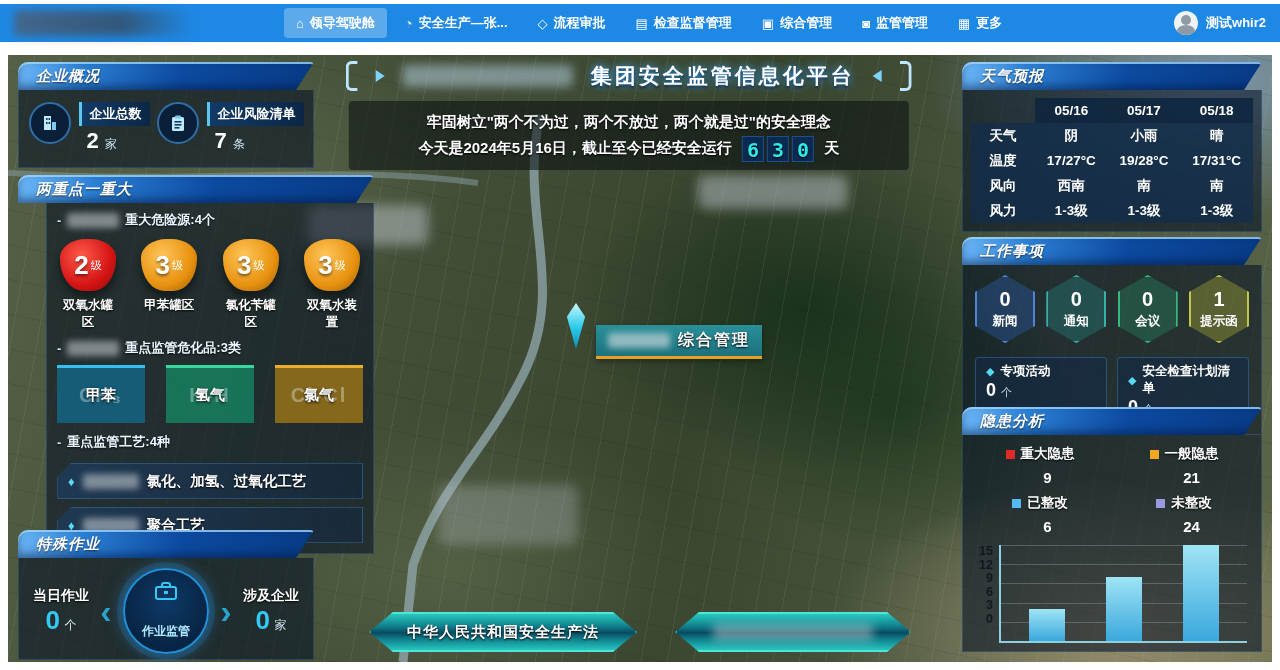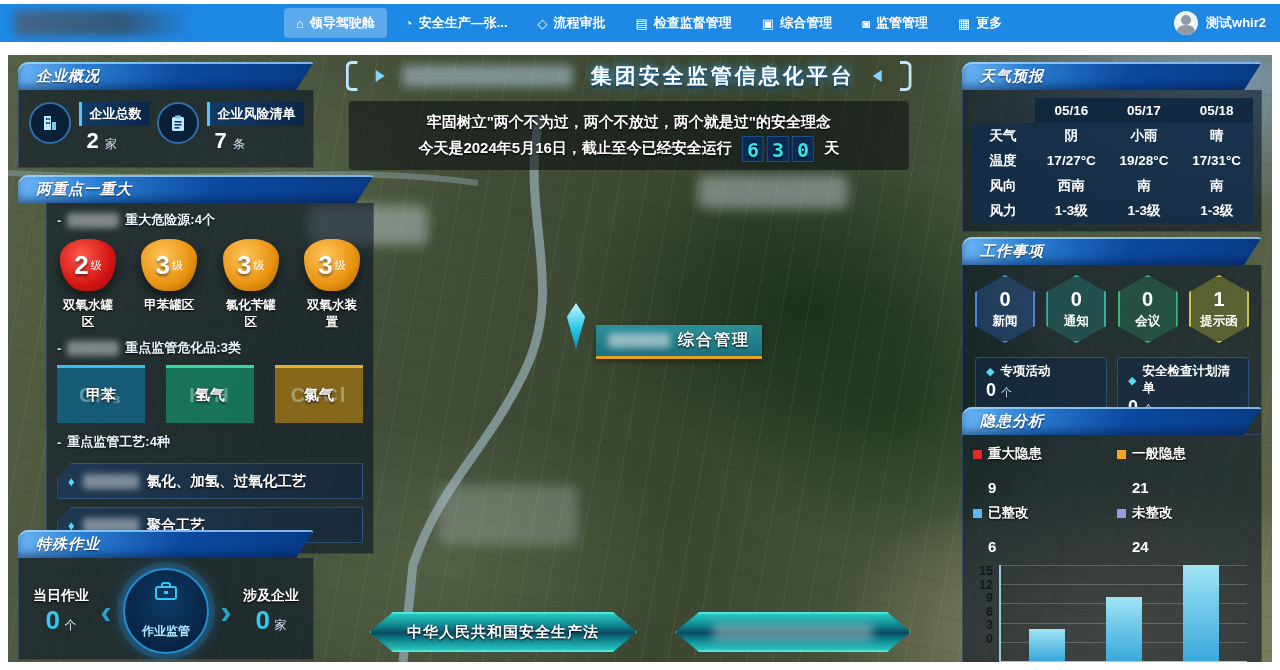--- a/index.html
+++ b/index.html
@@ -177,21 +177,21 @@
   .ring.outer { inset:0; }
   .ring.inner { inset:11px; }
   .ring-gap { position:absolute; inset:9px; border-radius:50%; background:rgba(10,22,38,.9); }
   .ring-gap2 { position:absolute; inset:22px; border-radius:50%; background:rgba(10,22,38,.9); }
   .donut-center { position:absolute; inset:24px; border-radius:50%; background:rgba(8,18,32,.92);
     display:flex; flex-direction:column; align-items:center; justify-content:center; }
   .donut-center .dv { color:#fff; font-size:19px; font-weight:700; }
   .donut-center .dv small { font-size:11px; font-weight:400; }
   .donut-center .dl { color:#9aa6c8; font-size:11.5px; margin-top:1px; }
   .legend { flex:1; display:grid; grid-template-columns:1fr 1fr; gap:8px 10px; }
-  .lg-item { display:flex; flex-direction:column; gap:16px; }
+  .lg-item { display:flex; flex-direction:column; gap:6px;align-items:center; }
   .lg-row { display:flex; align-items:center; gap:6px; }
   .lg-sq { width:9px; height:9px; flex:none; }
   .lg-label { color:#fff; font-size:13.5px; font-weight:700; text-shadow:0 1px 2px #000; }
   .lg-val { color:#fff; font-size:15px; font-weight:700; padding-left:15px; }
 
   .chart { display:flex; padding:10px 14px 0 10px; height:108px; }
   .yaxis { display:flex; flex-direction:column; justify-content:space-between; align-items:flex-end;
     width:26px; padding:0 6px 18px 0; }
   .yaxis span { color:#101820; font-size:12.5px; font-weight:700; line-height:1; }
   .plot { flex:1; position:relative; border-left:2px solid #8fd0e0; border-bottom:2px solid #8fd0e0; }

